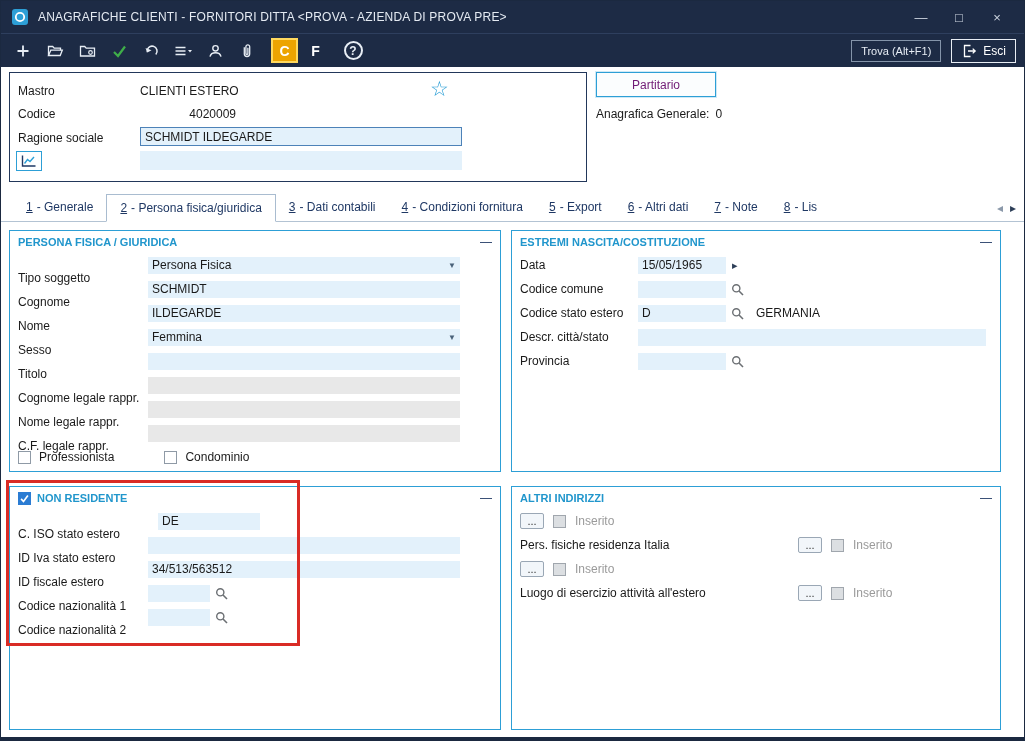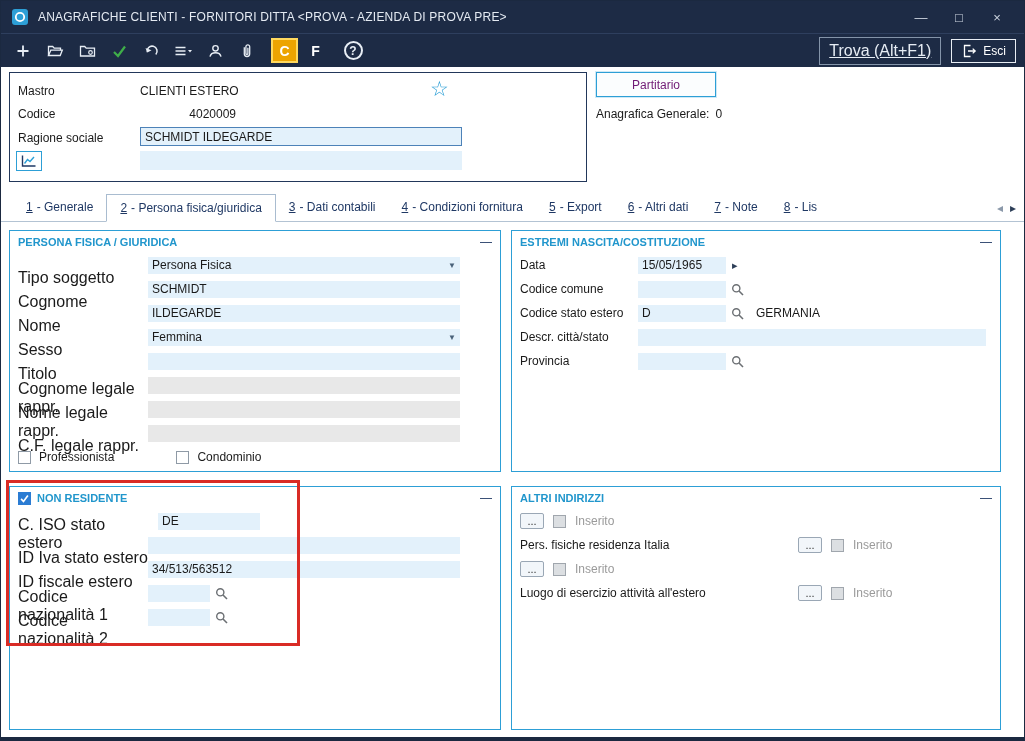--- a/index.html
+++ b/index.html
@@ -21,21 +21,21 @@
   .toolbar { height:34px; background:#1d2b45; border-top:1px solid #2e3f5e;
              display:flex; align-items:center; padding:0 8px; gap:4px; }
   .tb-icon { width:28px; height:26px; display:flex; align-items:center; justify-content:center; }
   .c-btn { width:27px; height:25px; background:#eda400; border:2px solid #ffd95e; color:#fff;
            font-weight:bold; font-size:14px; display:flex; align-items:center; justify-content:center; margin-left:6px; }
   .f-btn { width:27px; height:25px; color:#fff; font-weight:bold; font-size:14px;
            display:flex; align-items:center; justify-content:center; margin-right:6px; }
   .help-circle { width:19px; height:19px; border:2px solid #e8eef5; border-radius:50%;
                  color:#e8eef5; font-size:12px; font-weight:bold; display:flex; align-items:center; justify-content:center; }
   .tb-right { margin-left:auto; display:flex; align-items:center; gap:10px; }
-  .trova-btn { border:1px solid #8494a9; color:#e6ecf4; font-size:16px; padding:4px 9px; background:transparent;text-decoration:underline; }
+  .trova-btn { border:1px solid #8494a9; color:#e6ecf4; font-size:11px; padding:4px 9px; background:transparent; }
   .esci-btn { border:1px solid #e8edf4; color:#fff; font-size:12px; padding:3px 9px;
               display:flex; align-items:center; gap:6px; background:transparent; }
 
   
   .header { position:relative; height:122px; background:#fff; }
   .header-box { position:absolute; left:8px; top:5px; width:578px; height:110px; border:1px solid #22375a; }
   .abs { position:absolute; }
   .hlabel { font-size:12px; color:#1a1a1a; }
   .hvalue { font-size:12px; color:#1a1a1a; }
   .hinput { background:#e3f1fb; height:19px; display:flex; align-items:center; padding:0 4px; font-size:12px; }
@@ -63,35 +63,35 @@
   .groupbox { position:absolute; border:1px solid #2d9fd6; background:#fff; }
   .gb-persona { left:8px;  top:8px;  width:492px; height:242px; }
   .gb-estremi { left:510px; top:8px;  width:490px; height:242px; }
   .gb-nonres  { left:8px;  top:264px; width:492px; height:244px; }
   .gb-altri   { left:510px; top:264px; width:490px; height:244px; }
   .gb-title { display:flex; align-items:center; height:22px; padding:0 8px;
               color:#2196cc; font-size:11px; font-weight:bold; gap:6px; }
   .gb-collapse { margin-left:auto; color:#1f3864; font-size:12px; font-weight:normal; cursor:default; }
 
   .frow { display:flex; align-items:center; height:24px; padding:0 8px; }
-  .flabel { width:130px; flex-shrink:0; font-size:16px;margin-top:26px; }
+  .flabel { width:130px; flex-shrink:0; font-size:12px;margin-top:26px; }
   .flabel-wide { width:118px; flex-shrink:0; font-size:12px; }
   .finput { background:#e3f1fb; height:17px; display:flex; align-items:center; padding:0 4px; font-size:12px; }
   .finput.disabled { background:#e8e8e8; }
   .w312 { width:312px; } .w88 { width:88px; } .w85 { width:102px;margin-left:10px; } .w62 { width:62px; } .w348 { width:348px; }
   .dd { margin-left:auto; color:#4a627a; font-size:8px; }
   .mag { margin-left:5px; flex-shrink:0; }
   .arrow-r { margin-left:6px; color:#2c3e57; font-size:11px; }
   .extra-text { margin-left:12px; font-size:12px; }
 
   .cbx { width:13px; height:13px; border:1px solid #8f9aa6; background:#fff; flex-shrink:0; }
   .cbx-checked { width:13px; height:13px; background:#2b7cd3; border:1px solid #2b7cd3;
                  display:flex; align-items:center; justify-content:center; flex-shrink:0; }
   .cbx-disabled { width:13px; height:13px; border:1px solid #a0a6ad; background:#dcdfe2; flex-shrink:0; }
-  .cbx-row { display:flex; align-items:center; height:24px; padding:0 8px; gap:20px; }
+  .cbx-row { display:flex; align-items:center; height:24px; padding:0 8px; gap:8px; }
   .cbx-group { display:flex; align-items:center; gap:8px; }
   .cbx-gap { margin-left:42px; }
 
   .arow { display:flex; align-items:center; height:24px; padding:0 8px; }
   .arow .alabel { width:278px; flex-shrink:0; font-size:12px; }
   .dots-btn { width:24px; height:16px; border:1px solid #9aa7b5; background:#f2f6fa; border-radius:2px;
               font-size:11px; line-height:9px; color:#333; display:flex; align-items:center; justify-content:center; }
   .inserito { margin-left:9px; color:#9a9a9a; font-size:12px; }
   .arow .cbx-disabled { margin-left:9px; }
 

